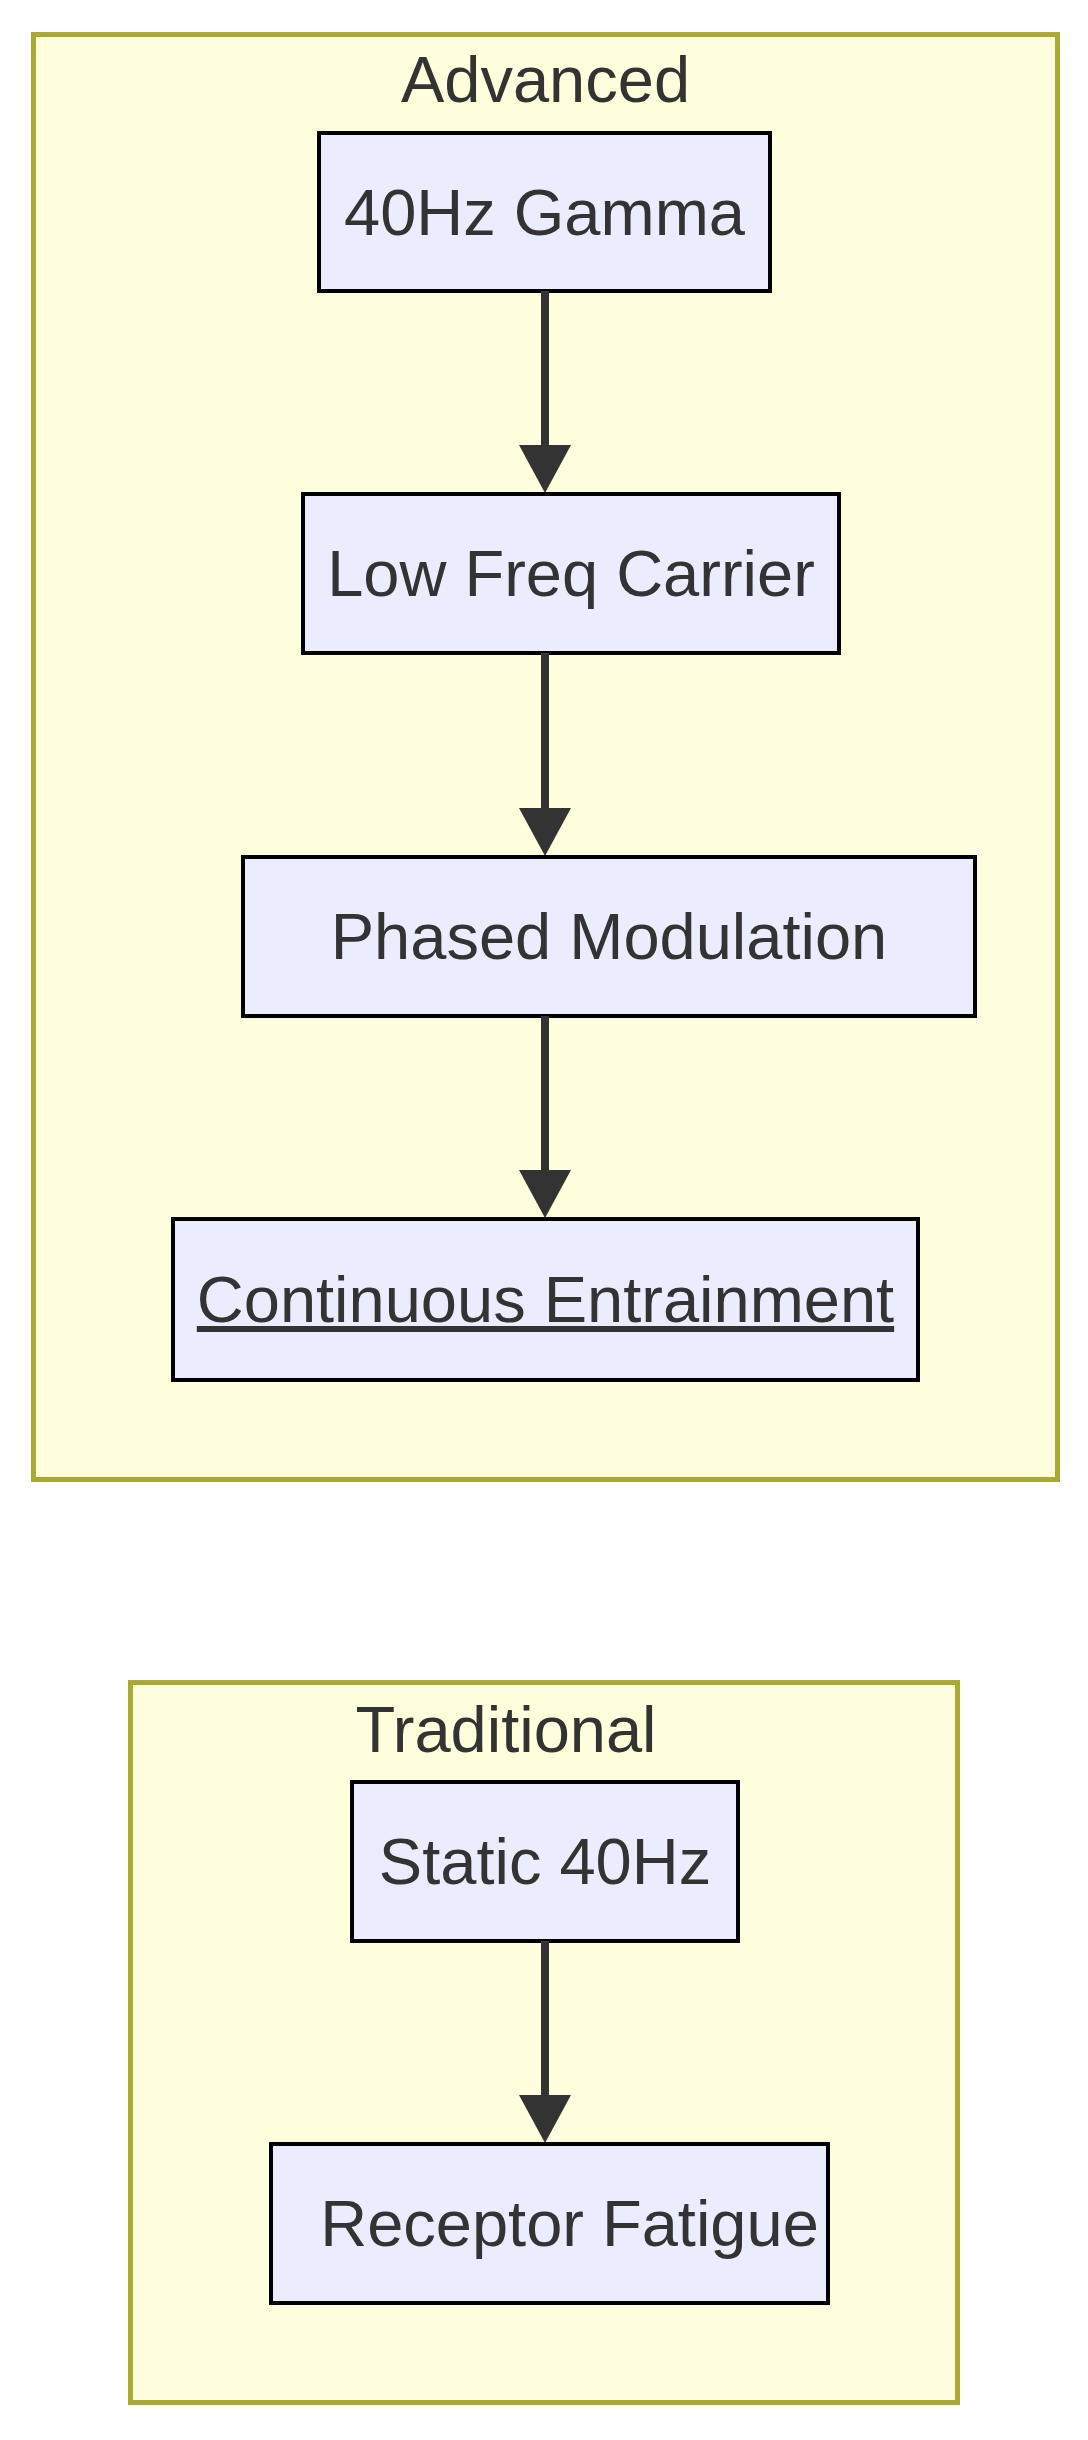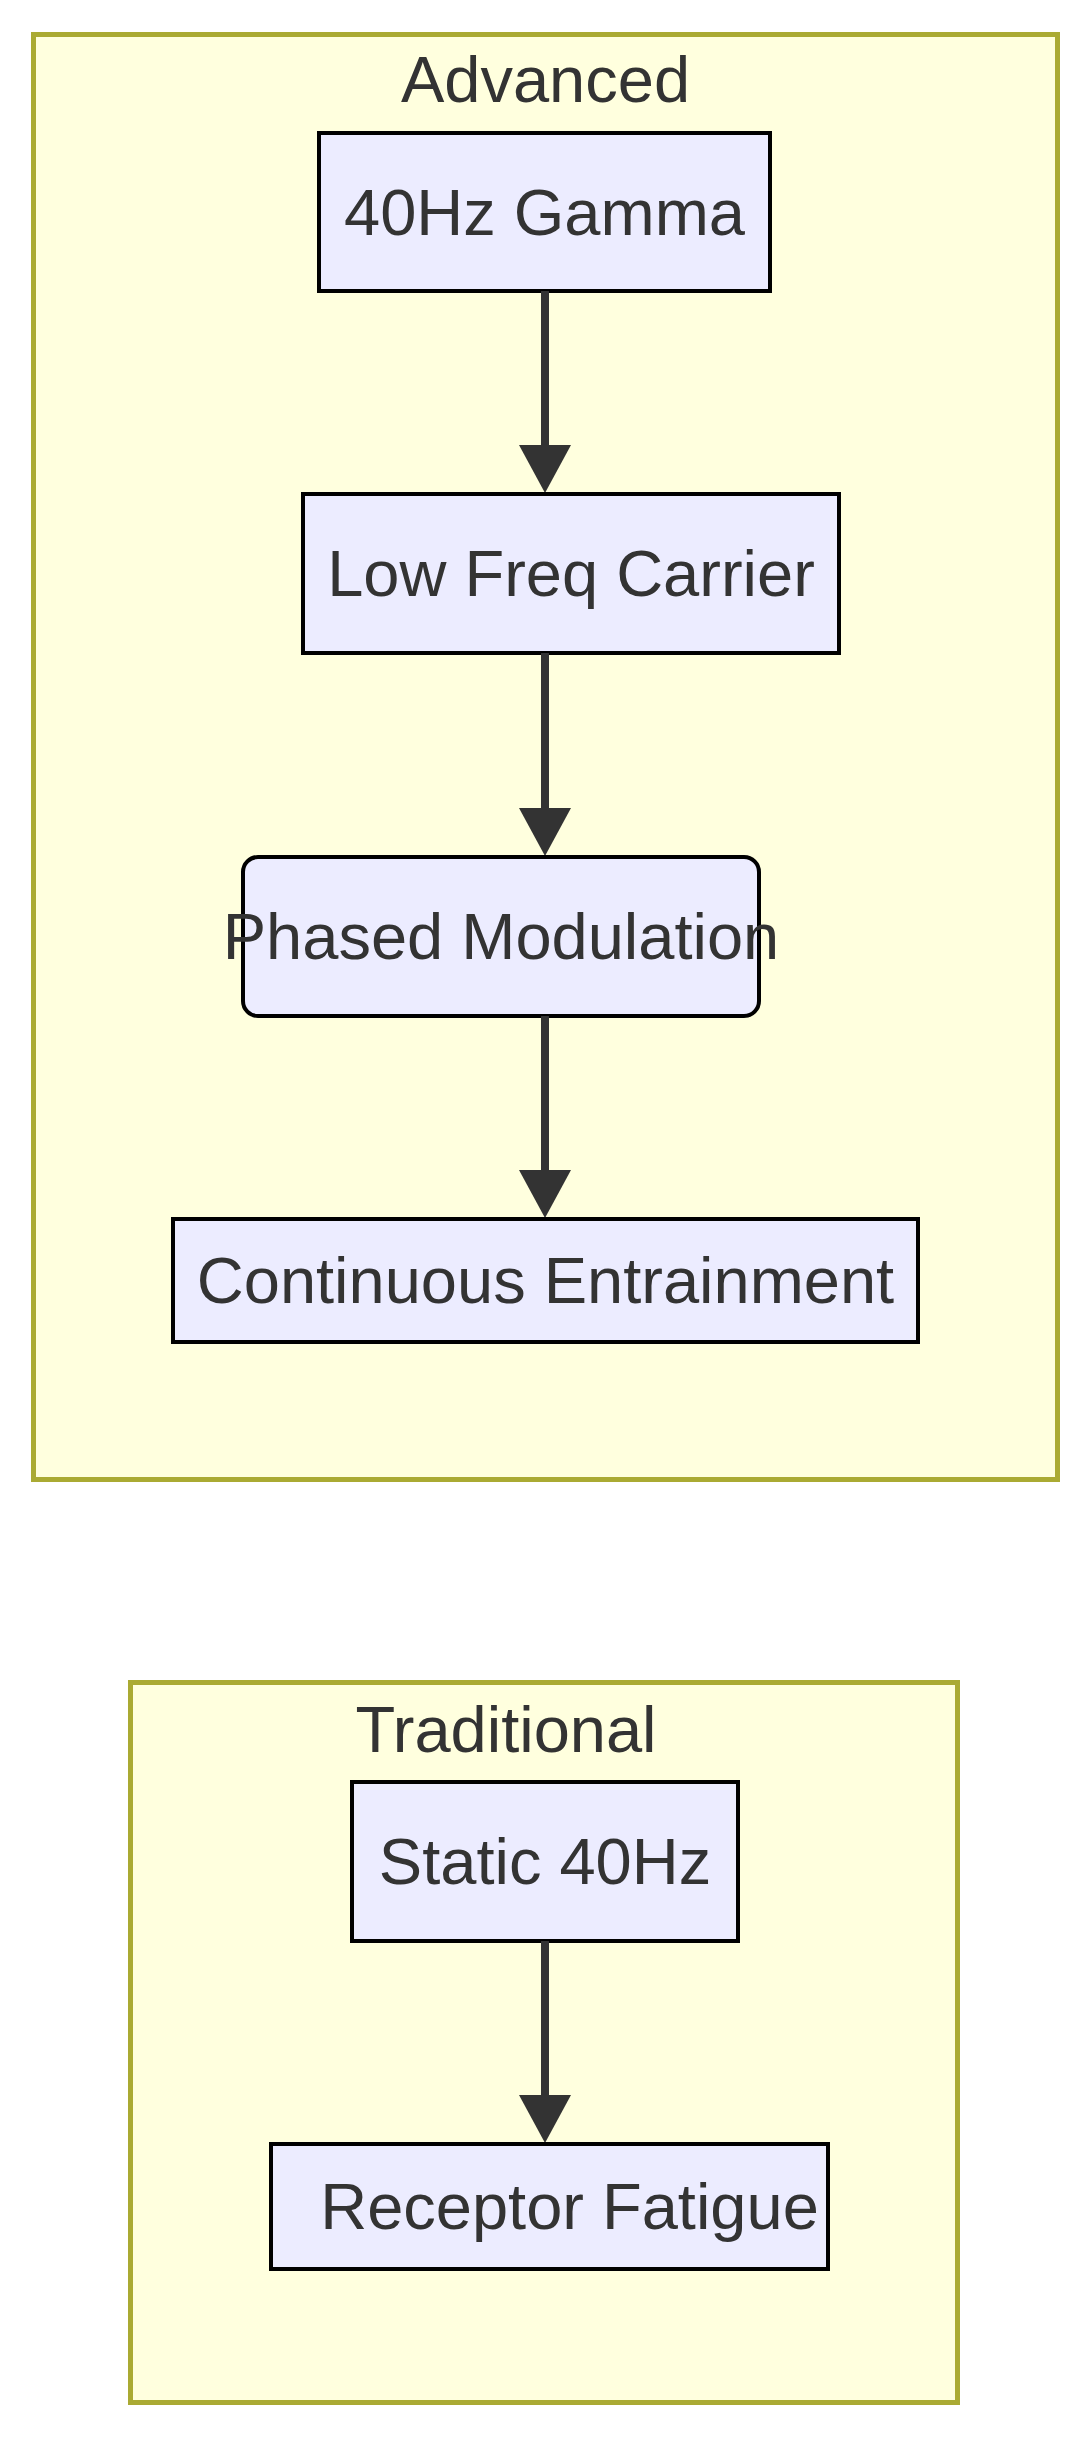--- a/index.html
+++ b/index.html
@@ -56,28 +56,28 @@
     border-left: 26px solid transparent;
     border-right: 26px solid transparent;
     border-top: 48px solid #333333;
   }
 
   
   #cluster-advanced { left: 31px;  top: 32px;   width: 1029px; height: 1450px; }
   #title-advanced   { left: 31px;  top: 42px;   width: 1029px; height: 76px; }
   #node-a           { left: 317px; top: 131px;  width: 455px;  height: 162px; }
   #node-b           { left: 275px; top: 492px;  width: 540px;  height: 163px; margin-left: 26px; }
-  #node-c           { left: 241px; top: 855px;  width: 520px;  height: 163px; border-radius: 17px; }
-  #node-d           { left: 171px; top: 1217px; width: 749px;  height: 127px; }
+  #node-c           { left: 241px; top: 855px;  width: 736px;  height: 163px; }
+  #node-d           { left: 171px; top: 1217px; width: 749px;  height: 165px; text-decoration: underline; }
 
   
   #cluster-traditional { left: 128px; top: 1680px; width: 832px; height: 725px; }
   #title-traditional   { left: 128px; top: 1692px; width: 756px; height: 76px; }
   #node-e              { left: 350px; top: 1780px; width: 390px; height: 163px; }
-  #node-f              { left: 269px; top: 2142px; width: 561px; height: 129px; padding-left: 40px; }
+  #node-f              { left: 269px; top: 2142px; width: 561px; height: 163px; padding-left: 40px; }
 
   
   #edge1-line { left: 541px; top: 291px;  height: 162px; }
   #edge1-head { left: 519px; top: 445px; }
   #edge2-line { left: 541px; top: 653px;  height: 163px; }
   #edge2-head { left: 519px; top: 808px; }
   #edge3-line { left: 541px; top: 1016px; height: 162px; }
   #edge3-head { left: 519px; top: 1170px; }
   #edge4-line { left: 541px; top: 1941px; height: 162px; }
   #edge4-head { left: 519px; top: 2095px; }

